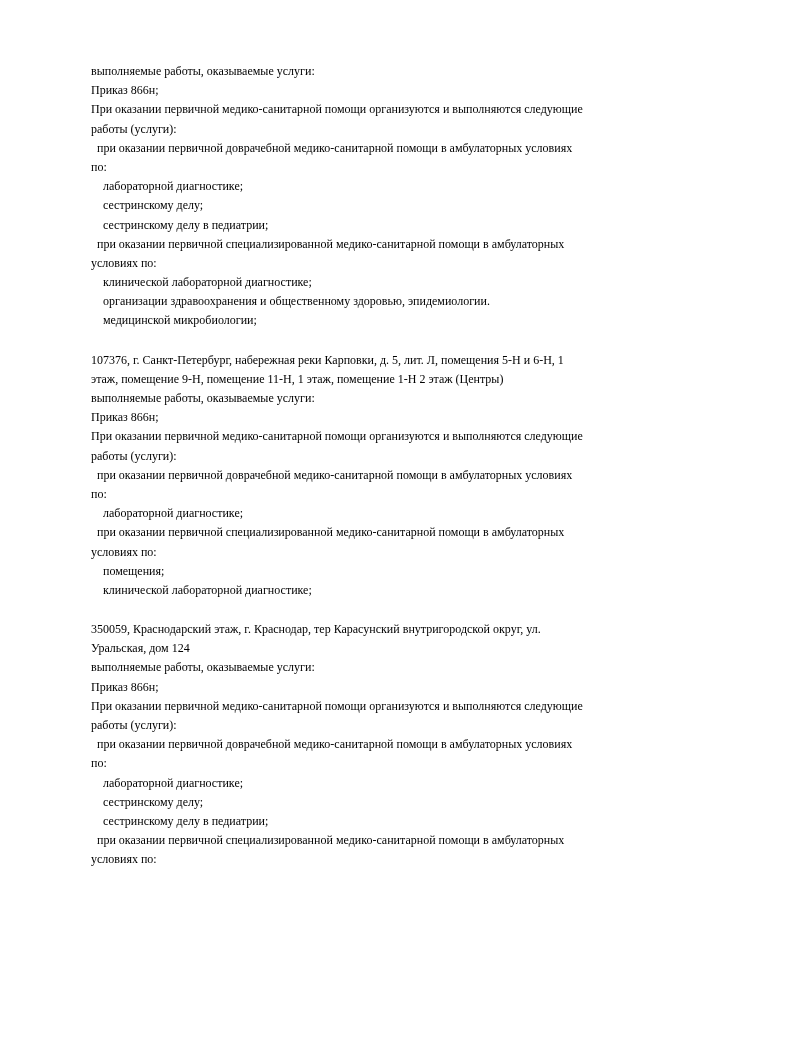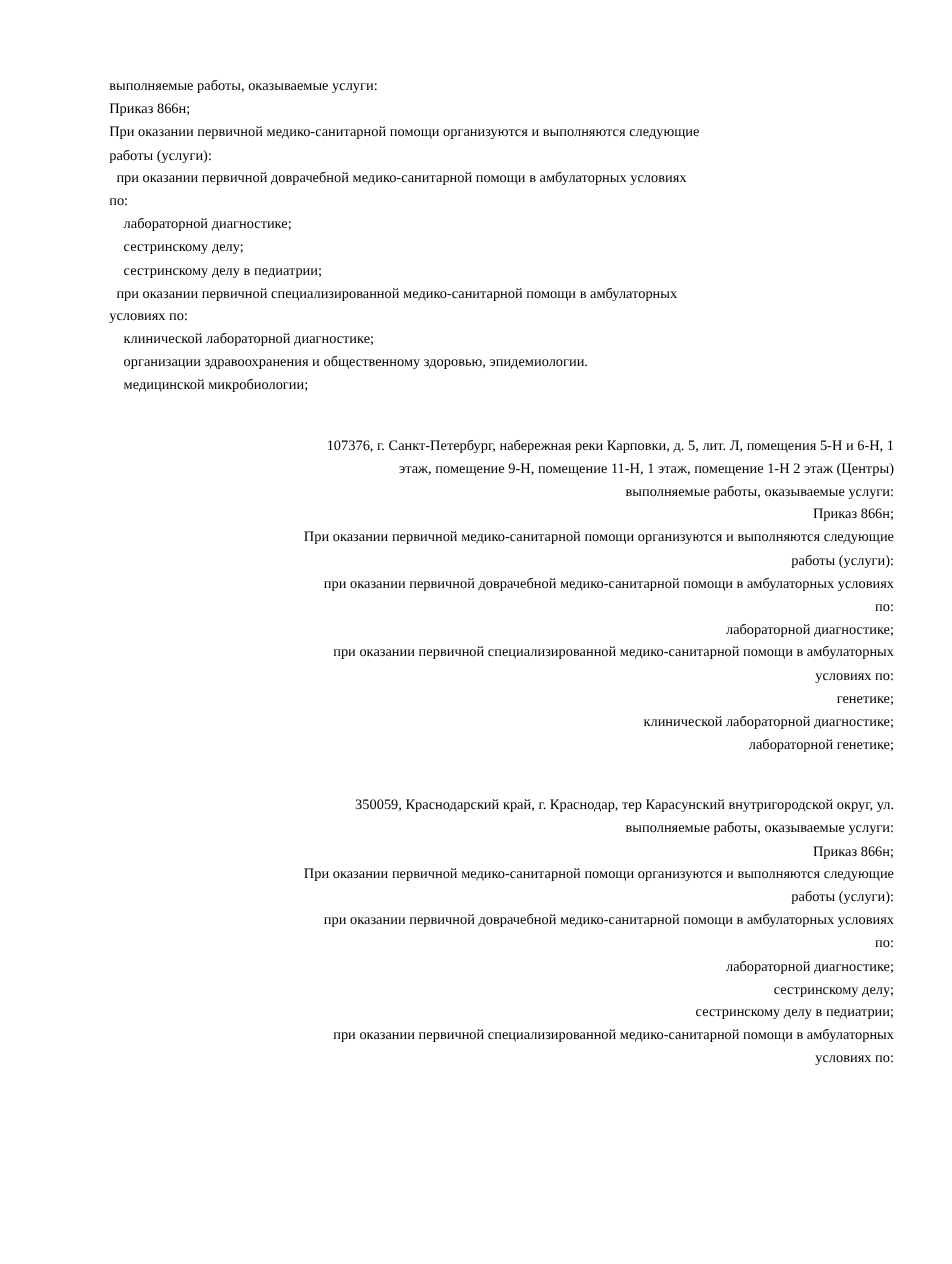--- a/index.html
+++ b/index.html
@@ -14,21 +14,21 @@
     background: #ffffff;
     color: #000000;
     font-family: "Liberation Serif", "DejaVu Serif", serif;
     font-size: 12px;
     line-height: 19.2px;
     box-sizing: border-box;
     padding: 62px 48px 0 91px;
     overflow: hidden;
   }
   .section { margin: 0; }
-  .section + .section { margin-top: 31px; text-align: right; } 
+  .section + .section { margin-top: 20px; } 
   .line {
     white-space: pre;       
     height: 19.2px;
   }
 </style>
 </head>
 <body>
 
 <div class="page">
   <div class="section">
@@ -52,26 +52,26 @@
       <div class="line">этаж, помещение 9-Н, помещение 11-Н, 1 этаж, помещение 1-Н 2 этаж (Центры)</div>
       <div class="line">выполняемые работы, оказываемые услуги:</div>
       <div class="line">Приказ 866н;</div>
       <div class="line">При оказании первичной медико-санитарной помощи организуются и выполняются следующие</div>
       <div class="line">работы (услуги):</div>
       <div class="line">  при оказании первичной доврачебной медико-санитарной помощи в амбулаторных условиях</div>
       <div class="line">по:</div>
       <div class="line">    лабораторной диагностике;</div>
       <div class="line">  при оказании первичной специализированной медико-санитарной помощи в амбулаторных</div>
       <div class="line">условиях по:</div>
-      <div class="line">    генетике;</div>
+      <div class="line">    помещения;</div>
       <div class="line">    клинической лабораторной диагностике;</div>
-      <div class="line">    лабораторной генетике;</div>
     </div>
   <div class="section">
-      <div class="line">350059, Краснодарский край, г. Краснодар, тер Карасунский внутригородской округ, ул.</div>
+      <div class="line">350059, Краснодарский этаж, г. Краснодар, тер Карасунский внутригородской округ, ул.</div>
+      <div class="line">Уральская, дом 124</div>
       <div class="line">выполняемые работы, оказываемые услуги:</div>
       <div class="line">Приказ 866н;</div>
       <div class="line">При оказании первичной медико-санитарной помощи организуются и выполняются следующие</div>
       <div class="line">работы (услуги):</div>
       <div class="line">  при оказании первичной доврачебной медико-санитарной помощи в амбулаторных условиях</div>
       <div class="line">по:</div>
       <div class="line">    лабораторной диагностике;</div>
       <div class="line">    сестринскому делу;</div>
       <div class="line">    сестринскому делу в педиатрии;</div>
       <div class="line">  при оказании первичной специализированной медико-санитарной помощи в амбулаторных</div>

